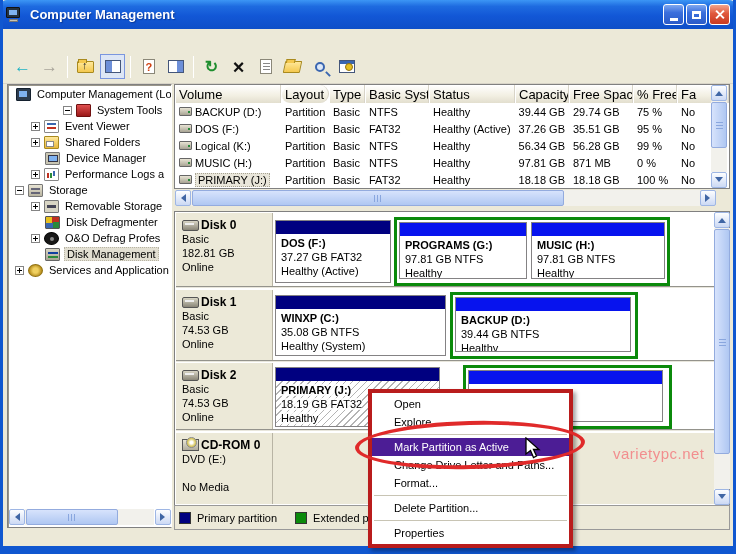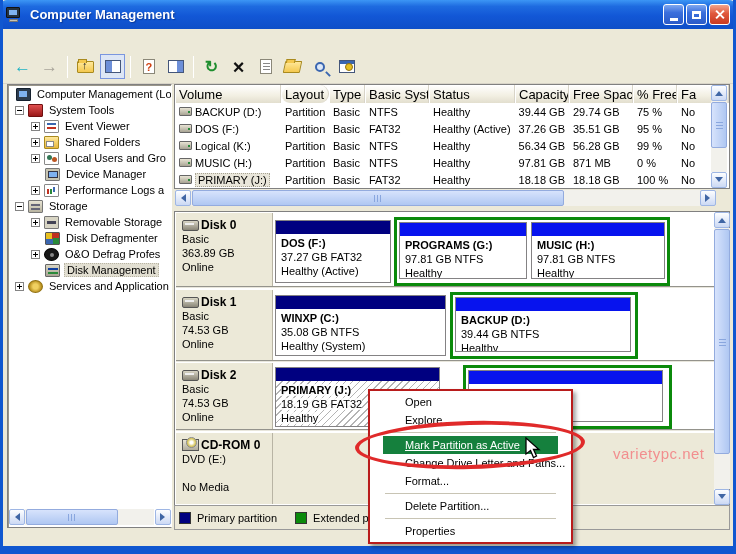--- a/index.html
+++ b/index.html
@@ -141,24 +141,24 @@
   .pbox .ptxt{padding:2px 0 0 5px;font-size:11px;line-height:14px;white-space:nowrap;}
   .pbox .ptxt b{font-size:11px;}
   .hatch{background:repeating-linear-gradient(135deg,#fff 0 4px,#B4B4B4 4px 5px);}
   .hatch .ptxt span, .hatch .ptxt b{background:rgba(255,255,255,0.8);}
   .greenbox{position:absolute;top:4px;height:69px;border:3px solid #0B8A0B;background:#fff;}
   .greenbox .pbox{top:2px;height:57px;}
   
   .legend{position:absolute;left:171px;top:505px;width:556px;height:25px;background:#ECE9D8;border:1px solid #999;display:flex;align-items:center;font-size:11px;}
   .lsq{width:12px;height:12px;border:1px solid #333;margin:0 6px 0 4px;flex:none;}
   
-  .ctxmenu{position:absolute;left:365px;top:389px;width:205px;background:#fff;border:2px solid #b91c1c;
-    box-shadow:3px 3px 4px rgba(0,0,0,0.35);z-index:50;padding:2px 13px;}
+  .ctxmenu{position:absolute;left:365px;top:389px;width:205px;background:#fff;border:4px solid #b91c1c;
+    box-shadow:3px 3px 4px rgba(0,0,0,0.35);z-index:50;padding:2px 0;}
   .cmi{height:18px;line-height:18px;font-size:11px;padding-left:22px;white-space:nowrap;color:#000;}
-  .cmi.hl{background:#15803d;color:#fff;margin:0 0px;text-decoration:underline;}
+  .cmi.hl{background:#4c1d95;color:#fff;margin:0 0px;}
   .csep{height:1px;background:#C8C4B4;margin:3px 2px;}
   
   .redellipse{position:absolute;left:352px;top:421px;width:230px;height:48px;border:4px solid #E02A2A;
     border-radius:50%;z-index:60;transform:rotate(-1.5deg);}
   .cursor{position:absolute;left:522px;top:437px;z-index:70;}
   .watermark{position:absolute;left:610px;top:445px;font-size:15px;color:#F28E8E;z-index:40;letter-spacing:0.5px;}
   
   .bframe{position:absolute;left:0;bottom:0;width:730px;height:8px;background:#1057D0;}
   .bstrip{position:absolute;left:0;bottom:8px;width:730px;height:16px;background:#ECE9D8;}
 </style>
@@ -228,39 +228,34 @@
         <span class="conswin"></span>
       </span>
   </div>
 
   <div class="leftpane">
     <div class="tree">
       <div class="titem" style="padding-left:8px;">
         <span class="tico tico-computer"></span>
         <span class="lbl">Computer Management (Loc</span>
       </div>
-      <div class="titem" style="padding-left:7px;">
+      <div class="titem" style="padding-left:7px;margin-left:48px;">
         <span class="expbox"></span>
         <span class="tico tico-tools"></span>
         <span class="lbl">System Tools</span>
       </div>
       <div class="titem" style="padding-left:23px;">
         <span class="expbox plus"></span>
         <span class="tico tico-event"></span>
         <span class="lbl">Event Viewer</span>
       </div>
       <div class="titem" style="padding-left:23px;">
         <span class="expbox plus"></span>
         <span class="tico tico-shfolder"></span>
         <span class="lbl">Shared Folders</span>
-      </div>
-      <div class="titem" style="padding-left:23px;">
-        <span class="expbox plus"></span>
-        <span class="tico tico-users"></span>
-        <span class="lbl">Local Users and Gro</span>
       </div>
       <div class="titem" style="padding-left:37px;">
         <span class="tico tico-dev"></span>
         <span class="lbl">Device Manager</span>
       </div>
       <div class="titem" style="padding-left:23px;">
         <span class="expbox plus"></span>
         <span class="tico tico-perf"></span>
         <span class="lbl">Performance Logs a</span>
       </div>
@@ -420,21 +415,21 @@
 
   <div class="diskpane">
 
     <div class="drow" style="top:1px;height:75px;">
       <div class="dhead">
         <div class="nm">
             <span class="hdd-ic"></span>
             <span>Disk 0</span>
           </div>
         <div>Basic</div>
-        <div>363.89 GB</div>
+        <div>182.81 GB</div>
         <div>Online</div>
       </div>
       <div class="parts">
         <div class="pbox" style="left:2px;width:116px;">
           <div class="stripe navy"></div>
           <div class="ptxt"><b>DOS (F:)</b><br><span>37.27 GB FAT32</span><br><span>Healthy (Active)</span></div>
         </div>
         <div class="greenbox" style="left:121px;width:276px;">
           <div class="pbox" style="left:2px;width:128px;">
             <div class="stripe blue"></div>

